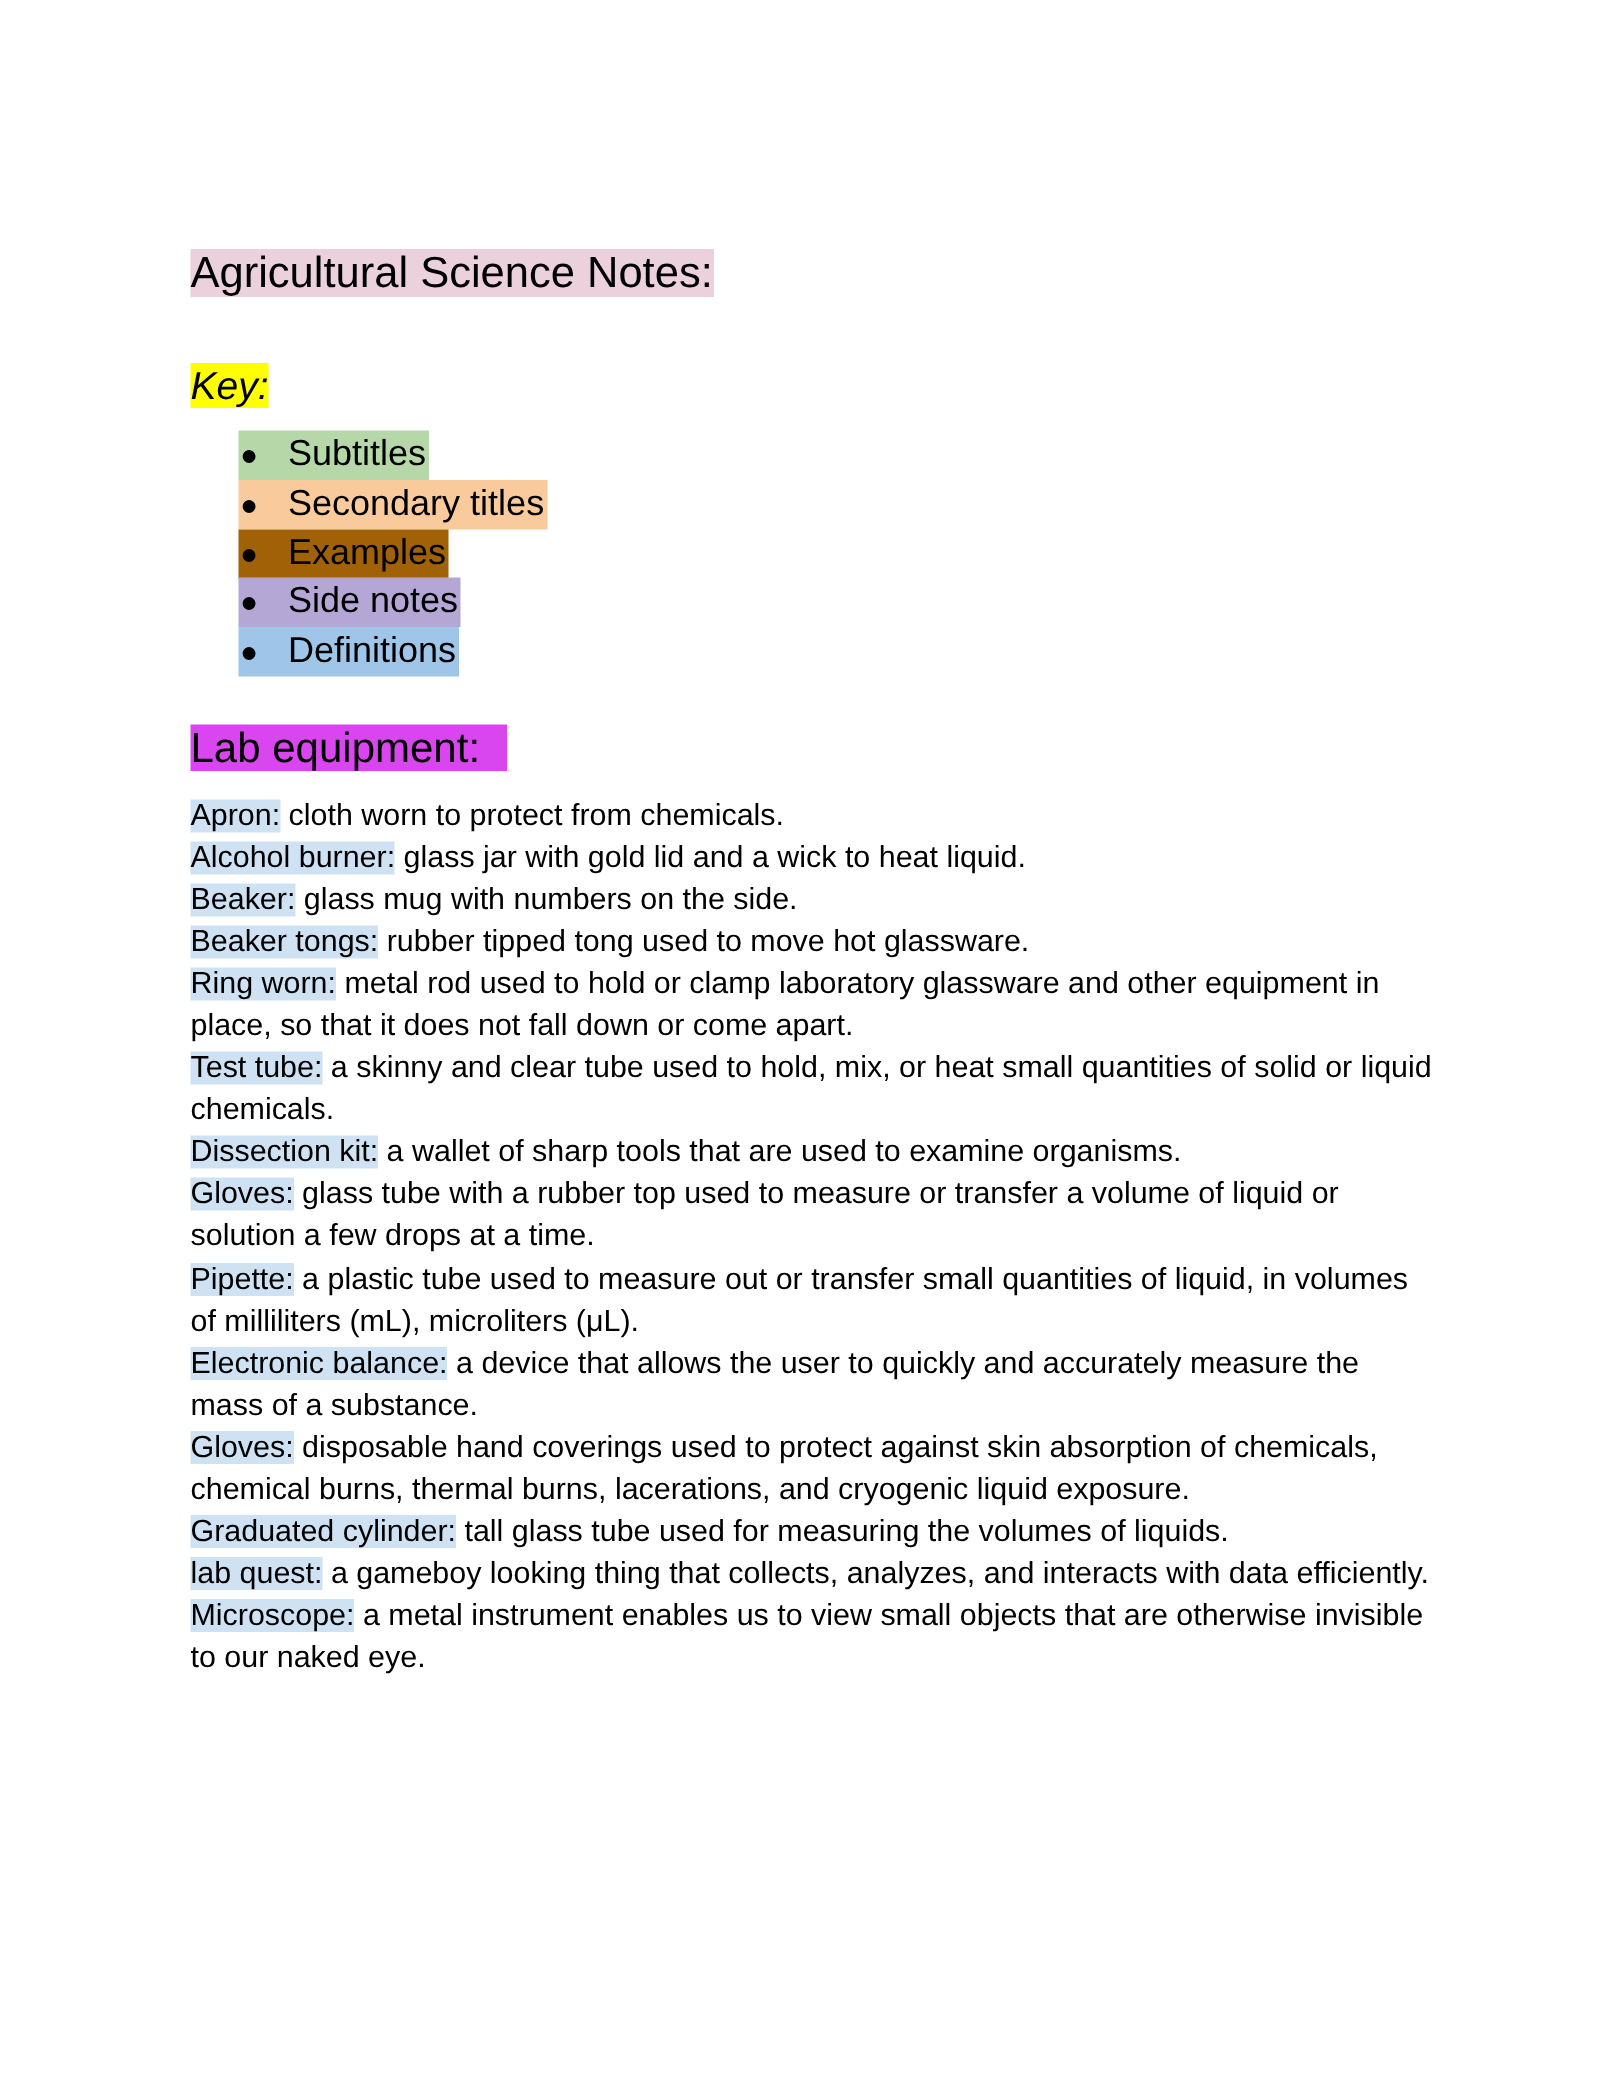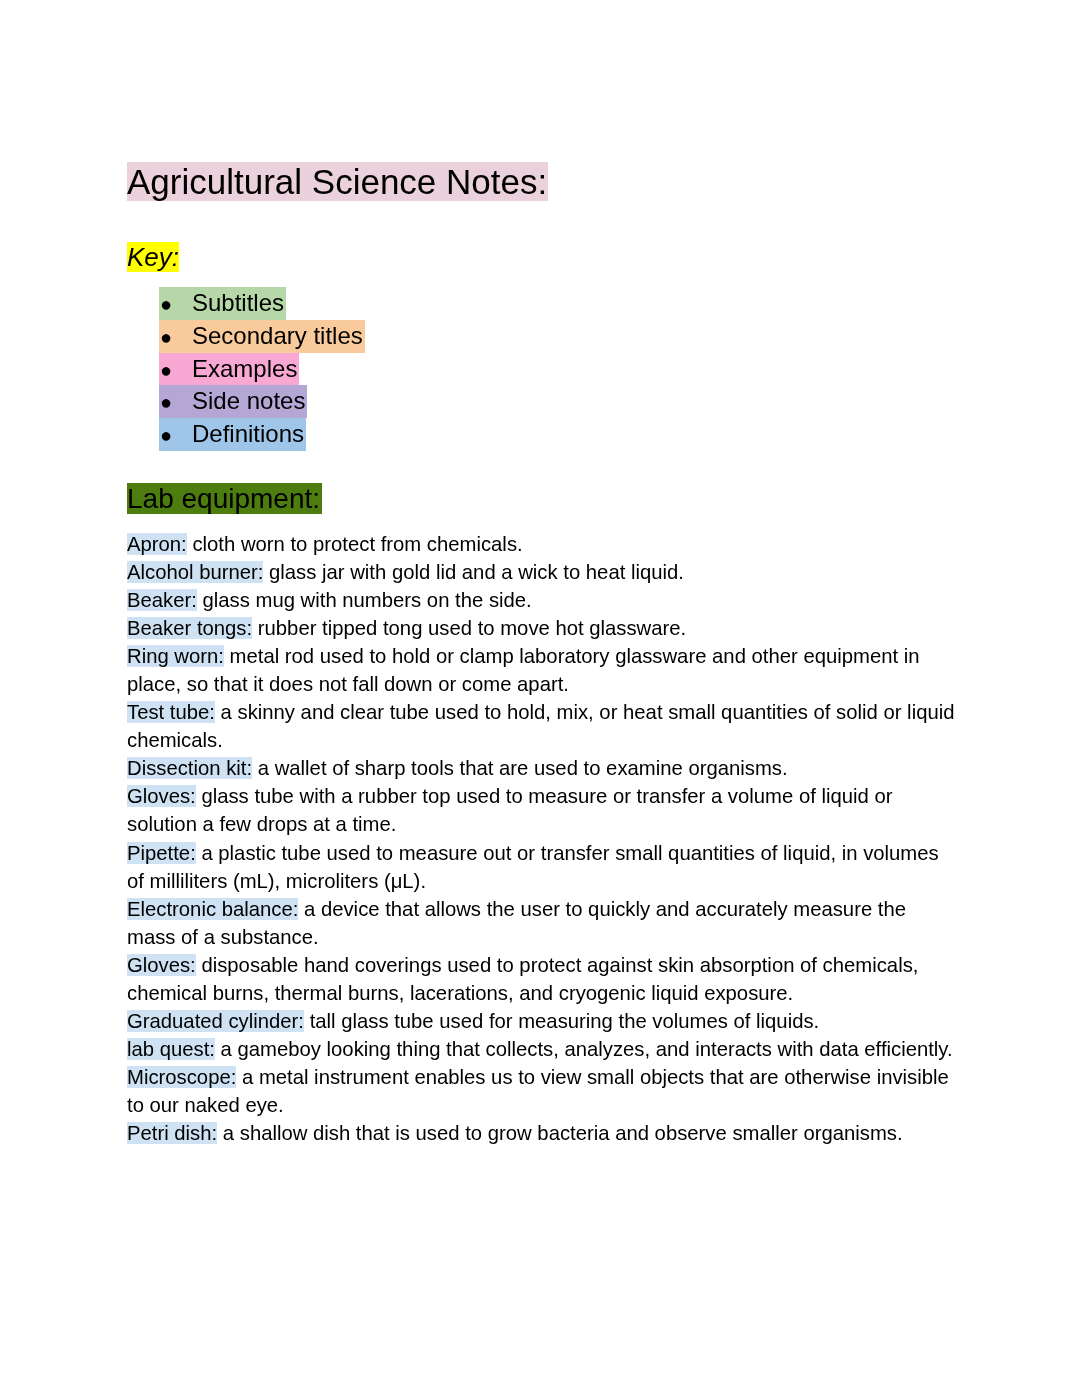--- a/index.html
+++ b/index.html
@@ -18,21 +18,21 @@
     .page {
       position: absolute;
       left: 127px;
       top: 0;
       width: 830px;
     }
     .title {
       position: absolute;
       top: 162px;
       left: 0;
-      font-size: 35px;
+      font-size: 29px;
       line-height: 40px;
       white-space: nowrap;
     }
     .title span {
       background: #ead1dc;
       padding: 0 1px 0 0;
     }
     .key-heading {
       position: absolute;
       top: 240px;
@@ -67,21 +67,21 @@
       padding-left: 1px;
       font-size: 20px;
     }
     .section-heading {
       position: absolute;
       top: 481px;
       left: 0;
       font-size: 28px;
       line-height: 36px;
     }
-    .section-heading span { background: #4d7c0f; padding-right: 2px; }
+    .section-heading span { background: #d946ef; padding-right: 18px; }
     .defs {
       position: absolute;
       top: 530px;
       left: 0;
       width: 830px;
       font-size: 20.3px;
       line-height: 28.05px;
     }
     .def {
       margin: 0;
@@ -103,21 +103,21 @@
   </div>
 
   <ul class="key-list">
     <li class="key-item">
       <span class="swatch" style="background:#b6d7a8"><span class="bullet">●</span><span>Subtitles</span></span>
     </li>
     <li class="key-item">
       <span class="swatch" style="background:#f9cb9c"><span class="bullet">●</span><span>Secondary titles</span></span>
     </li>
     <li class="key-item">
-      <span class="swatch" style="background:#f9a8d4"><span class="bullet">●</span><span>Examples</span></span>
+      <span class="swatch" style="background:#a16207"><span class="bullet">●</span><span>Examples</span></span>
     </li>
     <li class="key-item">
       <span class="swatch" style="background:#b4a7d6"><span class="bullet">●</span><span>Side notes</span></span>
     </li>
     <li class="key-item">
       <span class="swatch" style="background:#9fc5e8"><span class="bullet">●</span><span>Definitions</span></span>
     </li>
   </ul>
 
   <div class="section-heading">
@@ -132,16 +132,15 @@
     <p class="def"><span class="term">Ring worn:</span><span> metal rod used to hold or clamp laboratory glassware and other equipment in place, so that it does not fall down or come apart.</span></p>
     <p class="def"><span class="term">Test tube:</span><span> a skinny and clear tube used to hold, mix, or heat small quantities of solid or liquid chemicals.</span></p>
     <p class="def"><span class="term">Dissection kit:</span><span> a wallet of sharp tools that are used to examine organisms.</span></p>
     <p class="def"><span class="term">Gloves:</span><span> glass tube with a rubber top used to measure or transfer a volume of liquid or solution a few drops at a time.</span></p>
     <p class="def"><span class="term">Pipette:</span><span> a plastic tube used to measure out or transfer small quantities of liquid, in volumes of milliliters (mL), microliters (μL).</span></p>
     <p class="def"><span class="term">Electronic balance:</span><span> a device that allows the user to quickly and accurately measure the mass of a substance.</span></p>
     <p class="def"><span class="term">Gloves:</span><span> disposable hand coverings used to protect against skin absorption of chemicals, chemical burns, thermal burns, lacerations, and cryogenic liquid exposure.</span></p>
     <p class="def"><span class="term">Graduated cylinder:</span><span> tall glass tube used for measuring the volumes of liquids.</span></p>
     <p class="def"><span class="term">lab quest:</span><span> a gameboy looking thing that collects, analyzes, and interacts with data efficiently.</span></p>
     <p class="def"><span class="term">Microscope:</span><span> a metal instrument enables us to view small objects that are otherwise invisible to our naked eye.</span></p>
-    <p class="def"><span class="term">Petri dish:</span><span> a shallow dish that is used to grow bacteria and observe smaller organisms.</span></p>
   </div>
 
 </div>
 
 </body></html>

